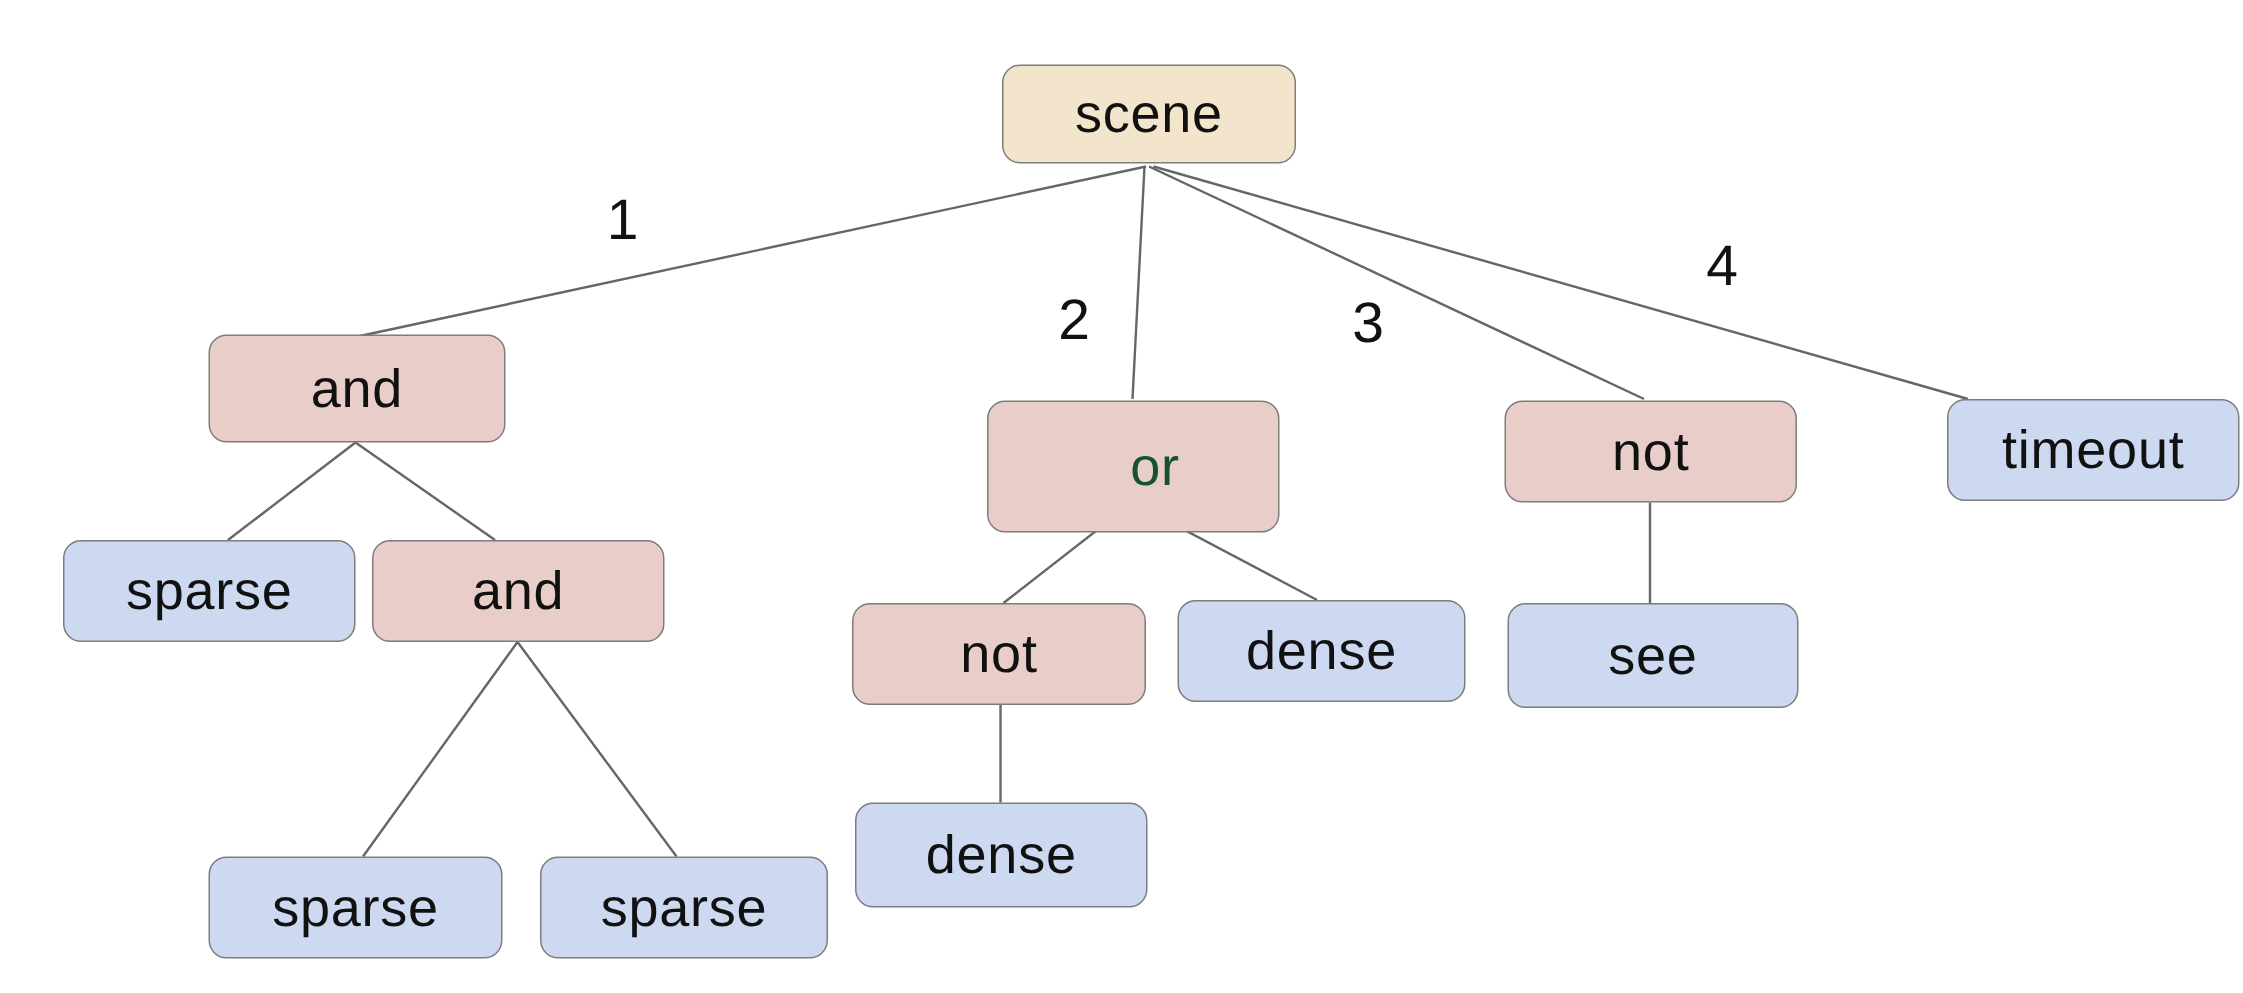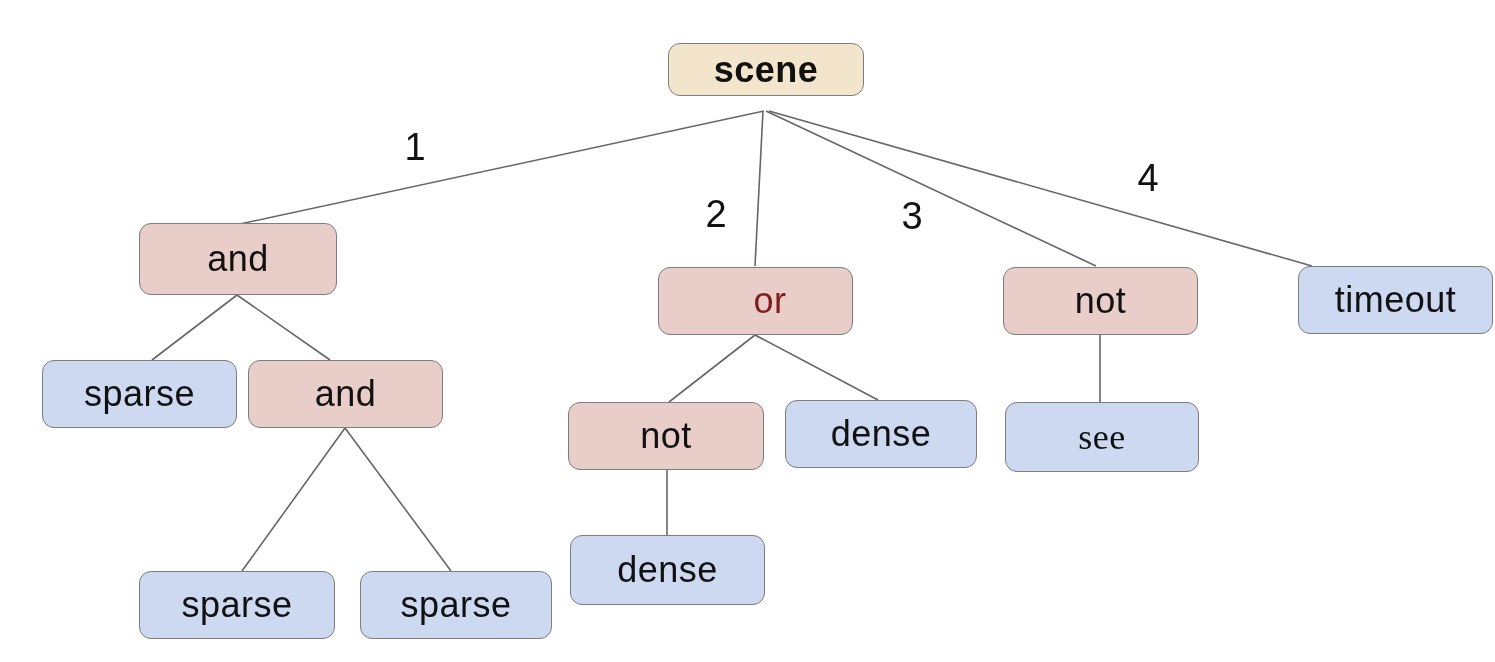--- a/index.html
+++ b/index.html
@@ -59,48 +59,48 @@
       <line x1="755" y1="335" x2="669" y2="402" stroke="#666666" stroke-width="1.6"></line>
       <line x1="755" y1="335" x2="878" y2="400" stroke="#666666" stroke-width="1.6"></line>
       <line x1="667" y1="470" x2="667" y2="535" stroke="#666666" stroke-width="1.6"></line>
       <line x1="1100" y1="335" x2="1100" y2="402" stroke="#666666" stroke-width="1.6"></line>
     </svg>
 
 <div class="edge-label" style="left: 415px; top: 147px;">1</div>
     <div class="edge-label" style="left: 716px; top: 214px;">2</div>
     <div class="edge-label" style="left: 912px; top: 216px;">3</div>
     <div class="edge-label" style="left: 1148px; top: 178px;">4</div>
-    <div class="node root" style="left: 668px; top: 43px; width: 196px; height: 53px; background: rgb(243, 229, 203); border-color: rgb(125, 125, 125); color: rgb(17, 17, 17); font-weight: bold;">
+    <div class="node root" style="left: 668px; top: 43px; width: 196px; height: 66px; background: rgb(243, 229, 203); border-color: rgb(125, 125, 125); color: rgb(17, 17, 17);">
       <span>scene</span>
     </div>
     <div class="node operator" style="left: 139px; top: 223px; width: 198px; height: 72px; background: rgb(233, 205, 201); border-color: rgb(125, 125, 125); color: rgb(17, 17, 17);">
       <span>and</span>
     </div>
-    <div class="node operator" style="left: 658px; top: 267px; width: 195px; height: 68px; background: rgb(233, 205, 201); border-color: rgb(125, 125, 125); color: #7f1d1d; padding-left: 29px;">
+    <div class="node operator" style="left: 658px; top: 267px; width: 195px; height: 88px; background: rgb(233, 205, 201); border-color: rgb(125, 125, 125); color: #14532d; padding-left: 29px;">
       <span>or</span>
     </div>
     <div class="node operator" style="left: 1003px; top: 267px; width: 195px; height: 68px; background: rgb(233, 205, 201); border-color: rgb(125, 125, 125); color: rgb(17, 17, 17);">
       <span>not</span>
     </div>
     <div class="node leaf" style="left: 1298px; top: 266px; width: 195px; height: 68px; background: rgb(204, 217, 240); border-color: rgb(125, 125, 125); color: rgb(17, 17, 17);">
       <span>timeout</span>
     </div>
     <div class="node leaf" style="left: 42px; top: 360px; width: 195px; height: 68px; background: rgb(204, 217, 240); border-color: rgb(125, 125, 125); color: rgb(17, 17, 17);">
       <span>sparse</span>
     </div>
     <div class="node operator" style="left: 248px; top: 360px; width: 195px; height: 68px; background: rgb(233, 205, 201); border-color: rgb(125, 125, 125); color: rgb(17, 17, 17);">
       <span>and</span>
     </div>
     <div class="node operator" style="left: 568px; top: 402px; width: 196px; height: 68px; background: rgb(233, 205, 201); border-color: rgb(125, 125, 125); color: rgb(17, 17, 17);">
       <span>not</span>
     </div>
     <div class="node leaf" style="left: 785px; top: 400px; width: 192px; height: 68px; background: rgb(204, 217, 240); border-color: rgb(125, 125, 125); color: rgb(17, 17, 17);">
       <span>dense</span>
     </div>
-    <div class="node leaf" style="left: 1005px; top: 402px; width: 194px; height: 70px; background: rgb(204, 217, 240); border-color: rgb(125, 125, 125); color: rgb(17, 17, 17); font-family: Liberation Serif, serif;">
+    <div class="node leaf" style="left: 1005px; top: 402px; width: 194px; height: 70px; background: rgb(204, 217, 240); border-color: rgb(125, 125, 125); color: rgb(17, 17, 17);">
       <span>see</span>
     </div>
     <div class="node leaf" style="left: 139px; top: 571px; width: 196px; height: 68px; background: rgb(204, 217, 240); border-color: rgb(125, 125, 125); color: rgb(17, 17, 17);">
       <span>sparse</span>
     </div>
     <div class="node leaf" style="left: 360px; top: 571px; width: 192px; height: 68px; background: rgb(204, 217, 240); border-color: rgb(125, 125, 125); color: rgb(17, 17, 17);">
       <span>sparse</span>
     </div>
     <div class="node leaf" style="left: 570px; top: 535px; width: 195px; height: 70px; background: rgb(204, 217, 240); border-color: rgb(125, 125, 125); color: rgb(17, 17, 17);">
       <span>dense</span>

